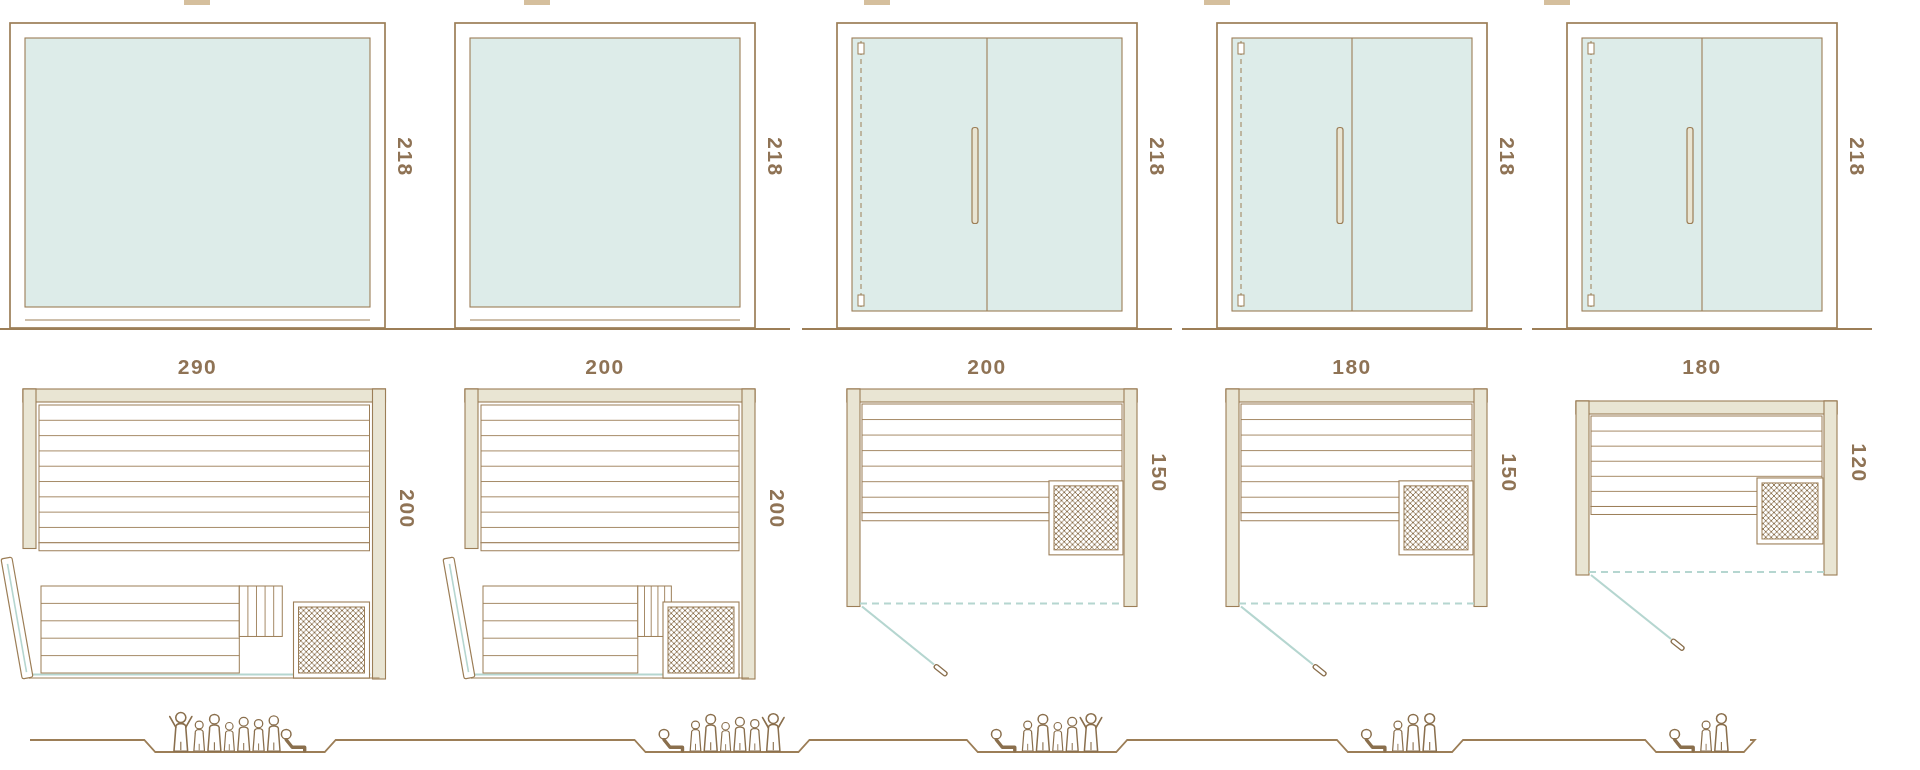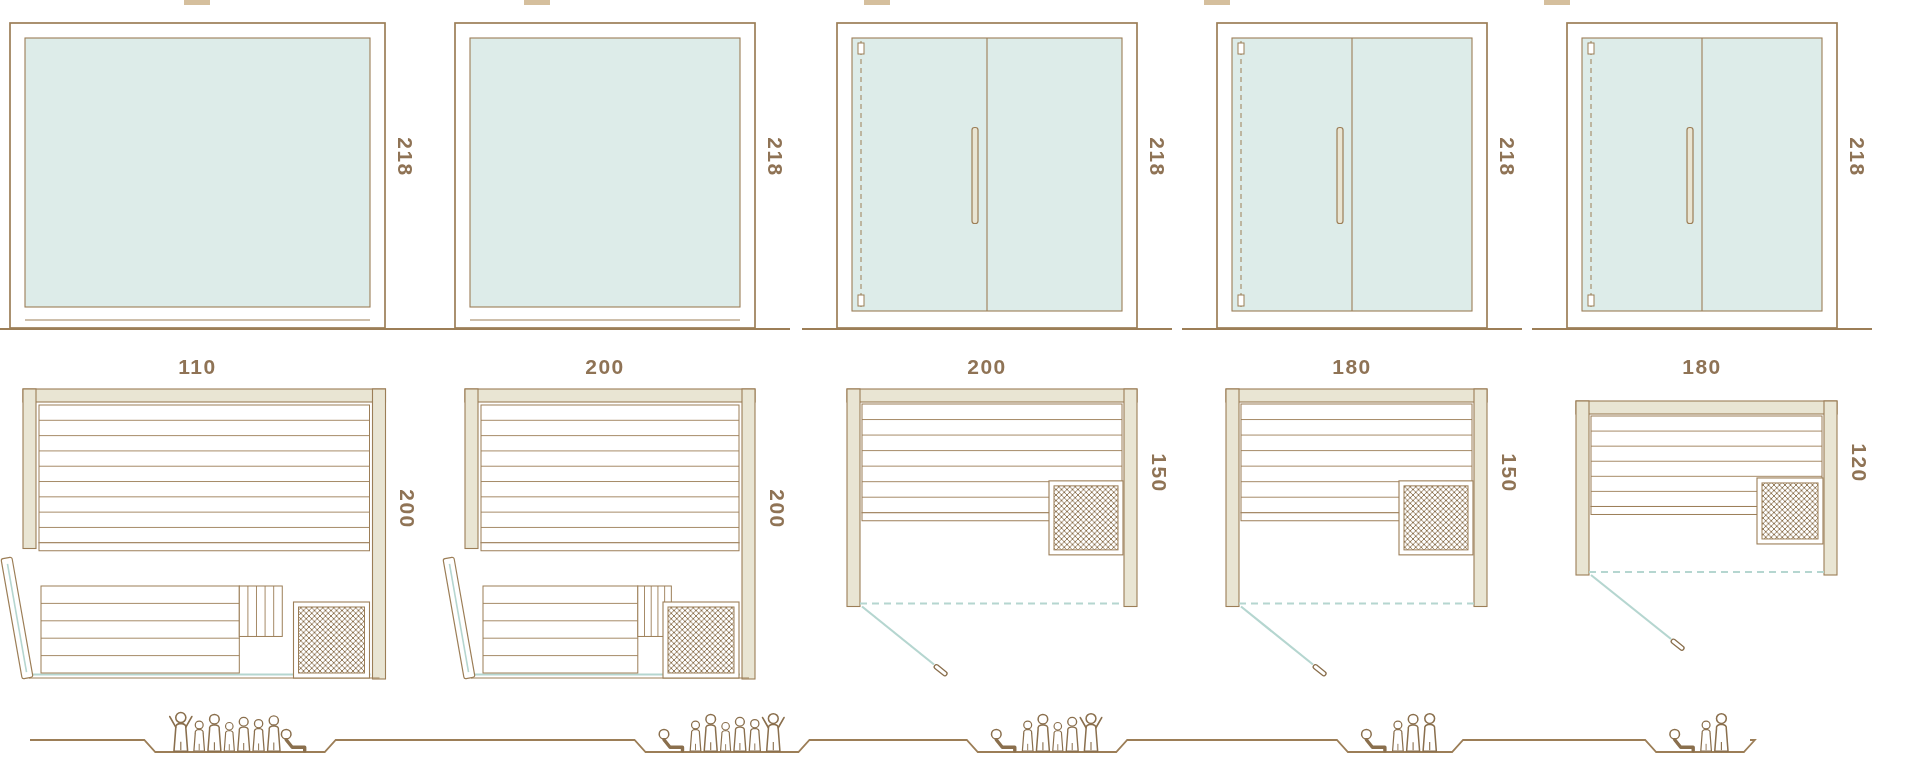--- a/index.html
+++ b/index.html
@@ -50,21 +50,21 @@
   <div class="top-mark" style="left:1544px"></div>
 
   <div class="column" style="left: 10px; width: 375px;">
     <svg class="elev" viewBox="0 0 445 309" style="left: -35px; top: 22px; width: 445px; height: 309px;">
         <line x1="0" y1="307" x2="445" y2="307" stroke="#9c7e57" stroke-width="2.2"></line>
         <rect x="35" y="1" width="375" height="305" fill="#fff" stroke="#9c7e57" stroke-width="1.7"></rect>
         <rect x="50" y="16" width="345" height="269" fill="#ddece9" stroke="#9c7e57" stroke-width="1.1"></rect>
         <line x1="50" y1="298" x2="395" y2="298" stroke="#9c7e57" stroke-width="1"></line>
       </svg>
     <div class="dim dim-h" style="left: 395px; top: 156.5px;">218</div>
-    <div class="dim dim-w" style="left: 187.5px; top: 367px;">110</div>
+    <div class="dim dim-w" style="left: 187.5px; top: 367px;">290</div>
     <svg class="plan" viewBox="0 0 450.5 308" style="left: -31.5px; top: 385px; width: 450.5px; height: 308px;">
         <rect x="44" y="4" width="362.5" height="13" fill="#e9e5d3" stroke="#9c7e57" stroke-width="1.1"></rect>
         <rect x="393.5" y="4" width="13" height="290" fill="#e9e5d3" stroke="#9c7e57" stroke-width="1.1"></rect>
         <rect x="44" y="4" width="13" height="159.5" fill="#e9e5d3" stroke="#9c7e57" stroke-width="1.1"></rect>
         <line x1="50" y1="293" x2="400.5" y2="293" stroke="#9c7e57" stroke-width="1"></line>
         <line x1="54" y1="289.5" x2="391.5" y2="289.5" stroke="#b5d6d0" stroke-width="2.2"></line>
         <rect x="60" y="20" width="330.5" height="137.75" fill="#fff" stroke="#9c7e57" stroke-width="1"></rect>
         <line x1="60" y1="35.30555555555556" x2="390.5" y2="35.30555555555556" stroke="#9c7e57" stroke-width="0.9"></line>
         <line x1="60" y1="50.611111111111114" x2="390.5" y2="50.611111111111114" stroke="#9c7e57" stroke-width="0.9"></line>
         <line x1="60" y1="65.91666666666666" x2="390.5" y2="65.91666666666666" stroke="#9c7e57" stroke-width="0.9"></line>

